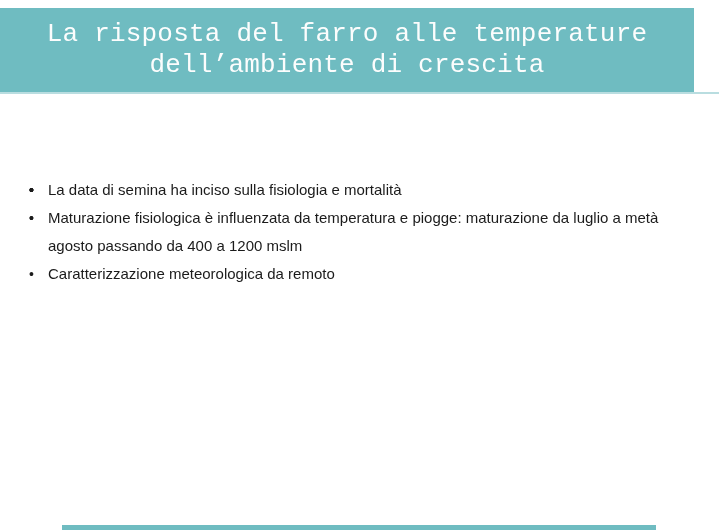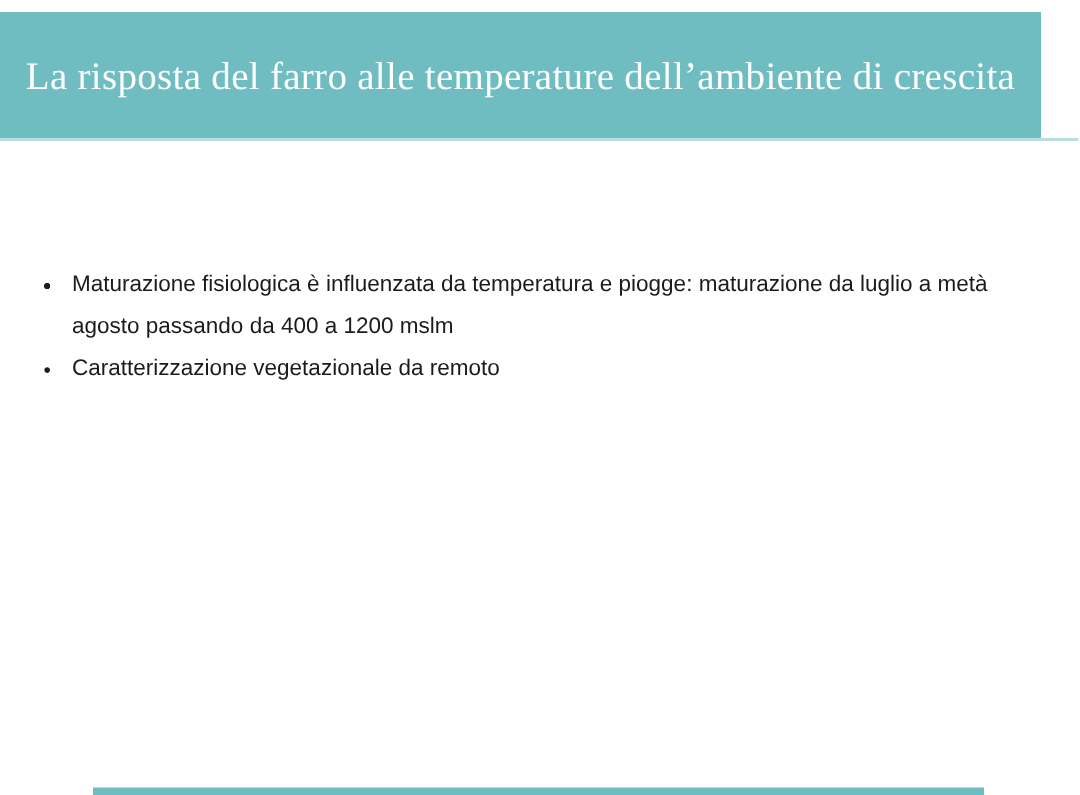--- a/index.html
+++ b/index.html
@@ -20,21 +20,21 @@
   .slide { position: absolute; inset: 0; }
   .title-banner {
     position: absolute;
     left: 0; top: 8px;
     width: 694px; height: 84px;
     background: var(--banner);
     display: flex; align-items: center; justify-content: center;
   }
   .slide-title {
     margin: 0; padding: 0 14px;
-    font-family: Liberation Serif, serif;
+    font-family: Liberation Mono, monospace;
     font-weight: 400;
     font-size: 26px;
     line-height: 31px;
     text-align: center;
     color: var(--title_text);
     letter-spacing: 0.2px;
   }
   .banner-underline {
     position: absolute;
     left: 0; top: 92px;
@@ -81,21 +81,21 @@
   <header class="title-banner">
     <h1 class="slide-title">La risposta del farro alle temperature dell’ambiente di crescita</h1>
   </header>
 
   <div class="banner-underline"></div>
 
   <ul class="bullet-list">
       <li><span class="marker">•</span></li>
       <li><span class="marker">•</span></li>
       <li><span class="marker">•</span></li>
-      <li><span class="marker">•</span></li>
+      <li><span class="marker">•</span><span class="btext">La data di semina ha inciso sulla fisiologia e mortalità</span></li>
       <li><span class="marker">•</span></li>
       <li><span class="marker">•</span><span class="btext">Maturazione fisiologica è influenzata da temperatura e piogge: maturazione da luglio a metà agosto passando da 400 a 1200 mslm</span></li>
-      <li><span class="marker">•</span><span class="btext">Caratterizzazione vegetazionale da remoto</span></li>
+      <li><span class="marker">•</span><span class="btext">Caratterizzazione meteorologica da remoto</span></li>
     </ul>
 
   <div class="next-slide-strip"></div>
 
 </div>
 
 </body></html>

